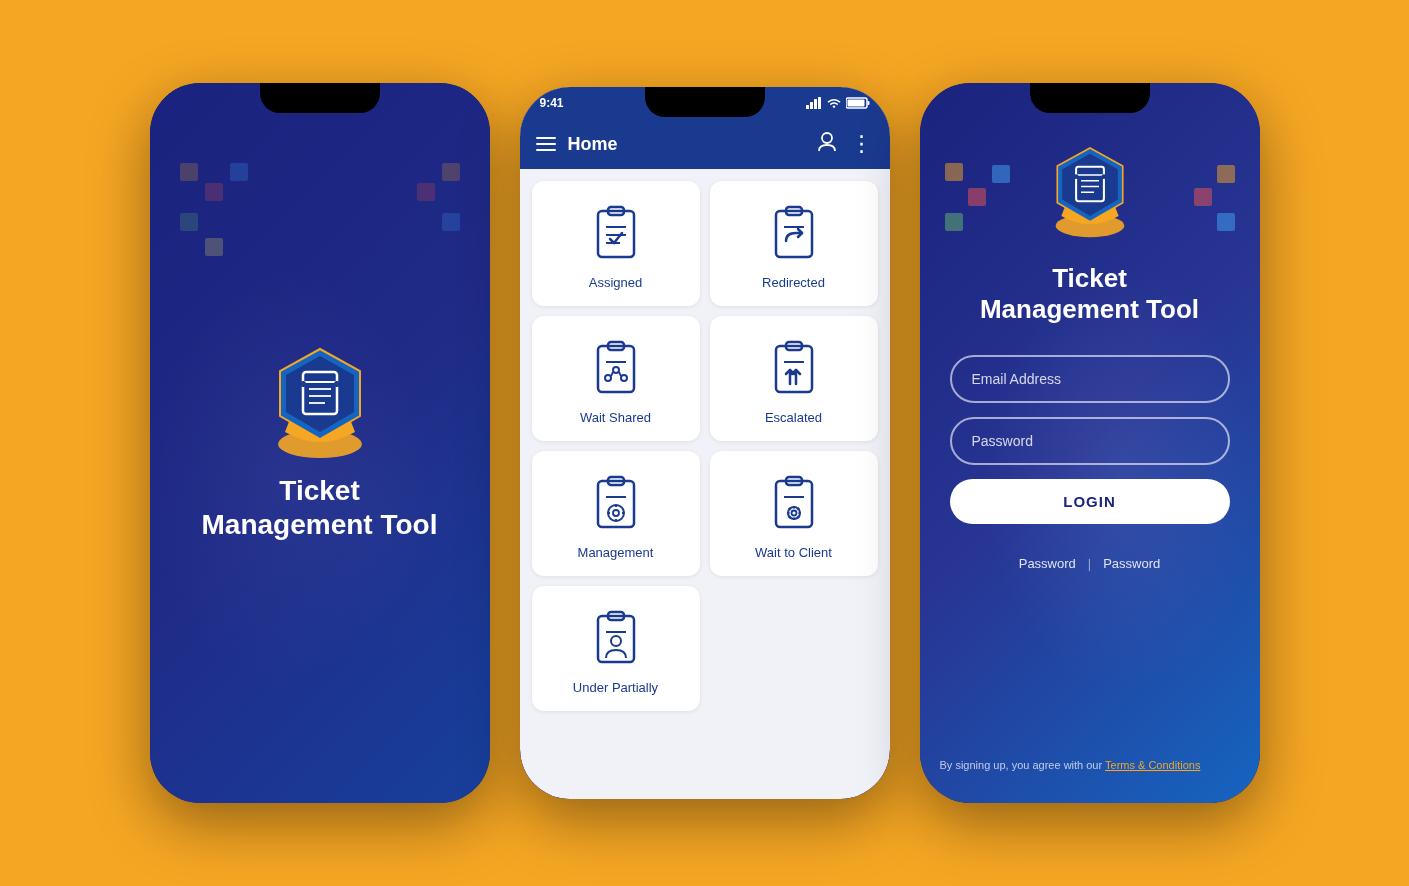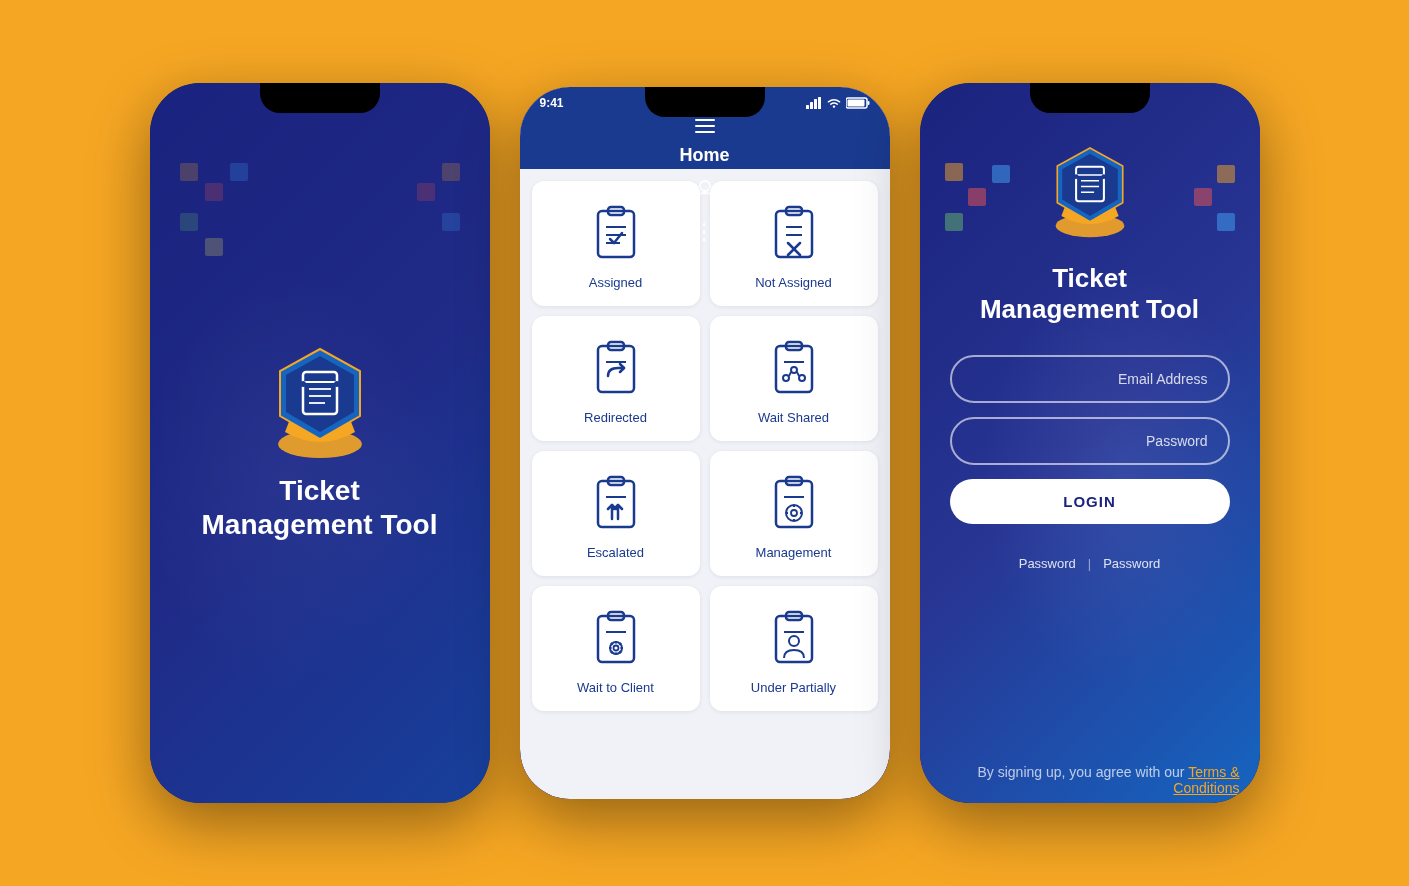--- a/index.html
+++ b/index.html
@@ -121,21 +121,20 @@
       align-items: center;
       gap: 4px;
     }
     .nav-bar {
       background: #1a3a8f;
       height: 50px;
       display: flex;
       align-items: center;
       padding: 0 16px;
       gap: 12px;
-      flex-direction: column;
     }
     .nav-title {
       color: white;
       font-size: 18px;
       font-weight: 600;
       flex: 1;
     }
     .nav-icon {
       color: white;
       font-size: 18px;
@@ -220,21 +219,21 @@
       margin-bottom: 30px;
     }
     .login-input {
       width: 100%;
       padding: 14px 20px;
       border-radius: 30px;
       border: 2px solid rgba(255,255,255,0.6);
       background: transparent;
       color: white;
       font-size: 14px;
-      text-align: right;
+      text-align: left;
       margin-bottom: 14px;
       outline: none;
     }
     .login-input::placeholder { color: rgba(255,255,255,0.8); }
     .login-btn {
       width: 100%;
       padding: 14px 20px;
       border-radius: 30px;
       border: none;
       background: white;
@@ -254,25 +253,25 @@
     }
     .login-links a {
       color: rgba(255,255,255,0.85);
       text-decoration: none;
     }
     .login-separator {
       color: rgba(255,255,255,0.5);
     }
     .login-footer {
       position: absolute;
-      bottom: 7px;
-      width: 100%;
-      text-align: right;
+      bottom: 32px;
+      width: 100%;
+      text-align: left;
       color: rgba(255,255,255,0.7);
-      font-size: 14px;
+      font-size: 11px;
       padding: 0 20px;
     }
     .login-footer a {
       color: #f5a623;
       text-decoration: underline;
     }
 
     
     .icon-svg { width: 52px; height: 60px; }
 
@@ -387,32 +386,20 @@
             <rect x="18" y="2" width="16" height="8" rx="3" fill="none" stroke="#1a3a8f" stroke-width="2.5"></rect>
             <line x1="16" y1="22" x2="36" y2="22" stroke="#1a3a8f" stroke-width="2"></line>
             <line x1="16" y1="30" x2="36" y2="30" stroke="#1a3a8f" stroke-width="2"></line>
             <line x1="16" y1="38" x2="30" y2="38" stroke="#1a3a8f" stroke-width="2"></line>
 
             <polyline points="20,34 24,38 32,28" fill="none" stroke="#1a3a8f" stroke-width="2.5" stroke-linecap="round"></polyline>
           </svg>
           <span class="card-label">Assigned</span>
         </div>
 
-        <div class="grid-card">
-          <svg class="icon-svg" viewBox="0 0 52 60">
-            <rect x="8" y="6" width="36" height="46" rx="4" fill="none" stroke="#1a3a8f" stroke-width="2.5"></rect>
-            <rect x="18" y="2" width="16" height="8" rx="3" fill="none" stroke="#1a3a8f" stroke-width="2.5"></rect>
-            <line x1="18" y1="22" x2="34" y2="22" stroke="#1a3a8f" stroke-width="2"></line>
-            <line x1="18" y1="30" x2="34" y2="30" stroke="#1a3a8f" stroke-width="2"></line>
-
-            <line x1="20" y1="38" x2="32" y2="50" stroke="#1a3a8f" stroke-width="2.5" stroke-linecap="round"></line>
-            <line x1="32" y1="38" x2="20" y2="50" stroke="#1a3a8f" stroke-width="2.5" stroke-linecap="round"></line>
-          </svg>
-          <span class="card-label">Not Assigned</span>
-        </div>
 
         <div class="grid-card">
           <svg class="icon-svg" viewBox="0 0 52 60">
             <rect x="8" y="6" width="36" height="46" rx="4" fill="none" stroke="#1a3a8f" stroke-width="2.5"></rect>
             <rect x="18" y="2" width="16" height="8" rx="3" fill="none" stroke="#1a3a8f" stroke-width="2.5"></rect>
             <line x1="16" y1="22" x2="36" y2="22" stroke="#1a3a8f" stroke-width="2"></line>
 
             <path d="M18 36 Q18 28 28 28 L34 28" fill="none" stroke="#1a3a8f" stroke-width="2.5" stroke-linecap="round"></path>
             <polyline points="30,24 34,28 30,32" fill="none" stroke="#1a3a8f" stroke-width="2.5" stroke-linecap="round" stroke-linejoin="round"></polyline>
           </svg>

